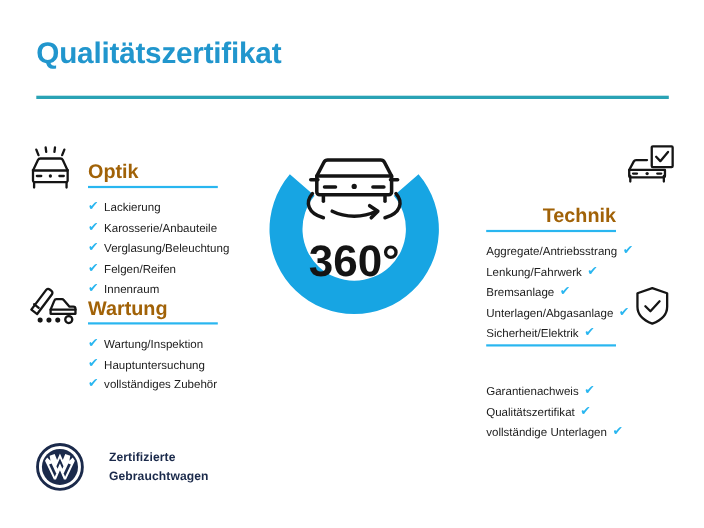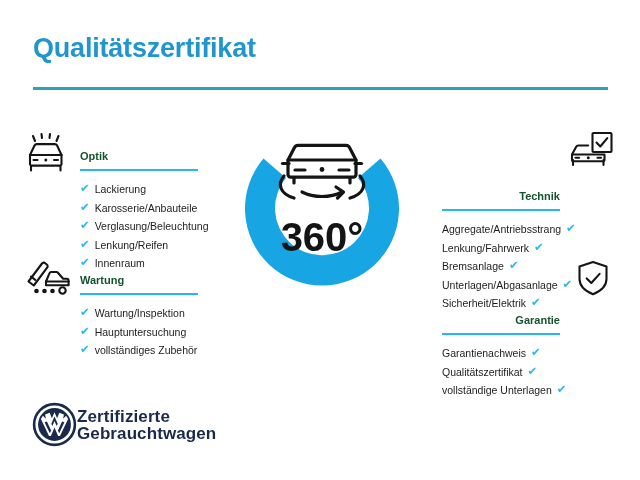--- a/index.html
+++ b/index.html
@@ -49,23 +49,23 @@
     position: absolute;
   }
   .block-left  { text-align: left; }
   .block-right { text-align: right; margin-top: 40px; }
 
   .sec-head {
     position: relative;
     height: 28px;
   }
   .sec-title {
-    font-size: 11px;
+    font-size: 18px;
     font-weight: 700;
-    color: #14532d;
+    color: #a16207;
     line-height: 20px;
     white-space: nowrap;
   }
   .sec-underline {
     height: 2px;
     background: #29b6f0;
     margin-top: 3px;
   }
 
   .items {
@@ -113,23 +113,23 @@
   
   .footer {
     position: absolute;
     left: 32px;
     top: 402px;
     display: flex;
     align-items: center;
   }
   .vw-mark { width: 45px; height: 45px; }
   .footer-text {
-    margin-left: 0;
+    margin-left: 22px;
     color: #1b2a4b;
-    font-size: 17px;
+    font-size: 11px;
     font-weight: 700;
     line-height: 17px;
     letter-spacing: 0.1px;
   }
   .footer-text div { white-space: nowrap; }
 </style>
 </head>
 <body>
 
 <div class="page">
@@ -166,21 +166,21 @@
       <div class="item">
         <span class="tick">✔</span>
         <span>Karosserie/Anbauteile</span>
       </div>
       <div class="item">
         <span class="tick">✔</span>
         <span>Verglasung/Beleuchtung</span>
       </div>
       <div class="item">
         <span class="tick">✔</span>
-        <span>Lenkung/Reifen</span>
+        <span>Felgen/Reifen</span>
       </div>
       <div class="item">
         <span class="tick">✔</span>
         <span>Innenraum</span>
       </div>
     </div>
   </div>
 
   <div class="sec-icon" style="left:24px; top:256px;">
     <svg viewBox="0 0 48 42" width="48" height="42" fill="none" stroke="#151515" stroke-width="2.1" stroke-linecap="round" stroke-linejoin="round">
@@ -261,21 +261,20 @@
 
   <div class="sec-icon" style="left:570px; top:258px;">
     <svg viewBox="0 0 48 42" width="48" height="42" fill="none" stroke="#151515" stroke-width="2.1" stroke-linecap="round" stroke-linejoin="round">
       <path d="M23 4 L36.5 8.6 v12.2 c0 7.3-5.6 12.4-13.5 15.4 -7.9-3-13.5-8.1-13.5-15.4 V8.6 z"></path>
       <path d="M16.7 20.4 l4.6 4.6 l8.3-9.1"></path>
     </svg>
   </div>
 
   <div class="block block-right" style="left:442px; top:270px; width:118px;">
     <div class="sec-head">
-      <div class="sec-title">Garantie</div>
       <div class="sec-underline"></div>
     </div>
     <div class="items">
       <div class="item">
         <span>Garantienachweis</span>
         <span class="tick">✔</span>
       </div>
       <div class="item">
         <span>Qualitätszertifikat</span>
         <span class="tick">✔</span>

